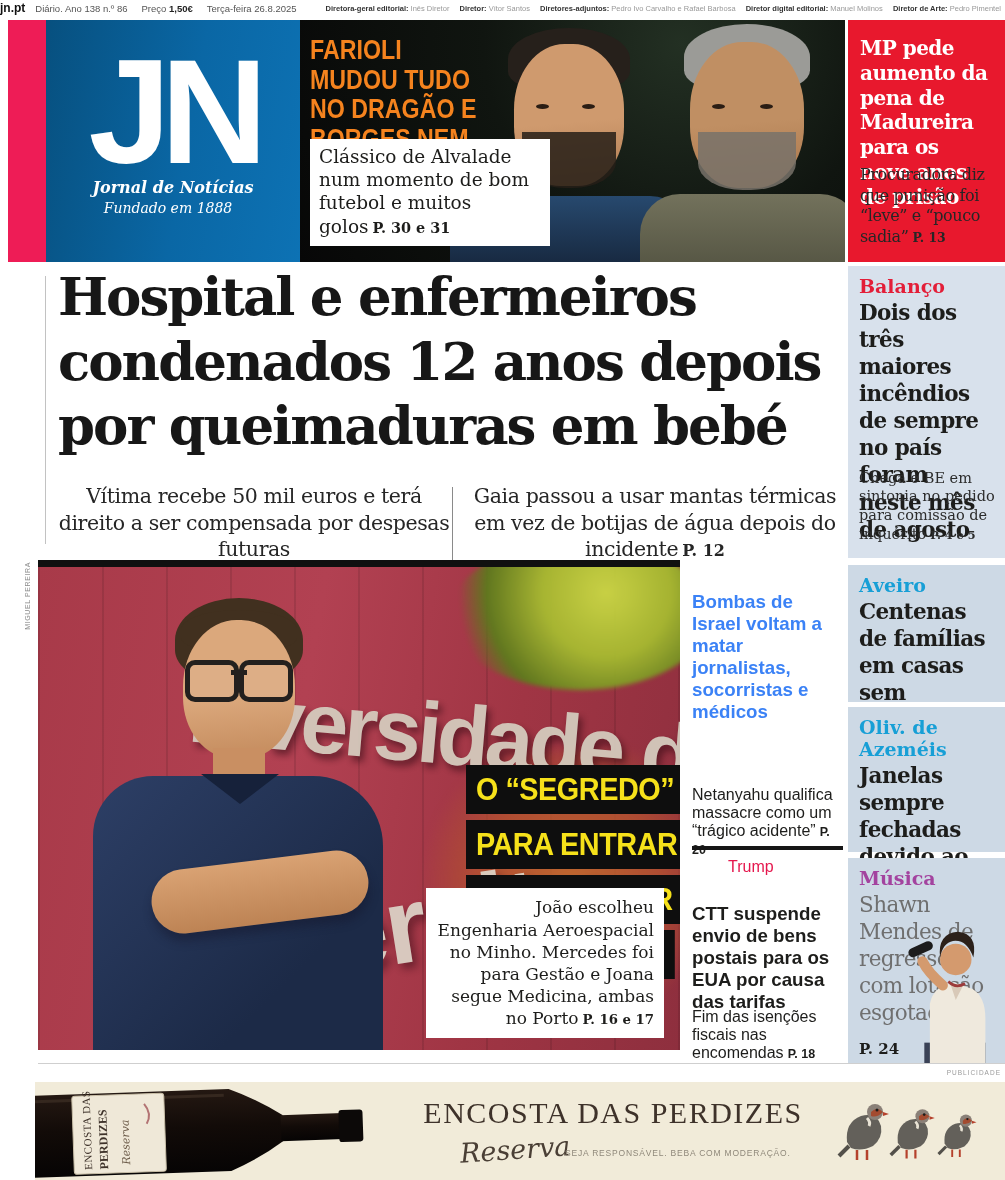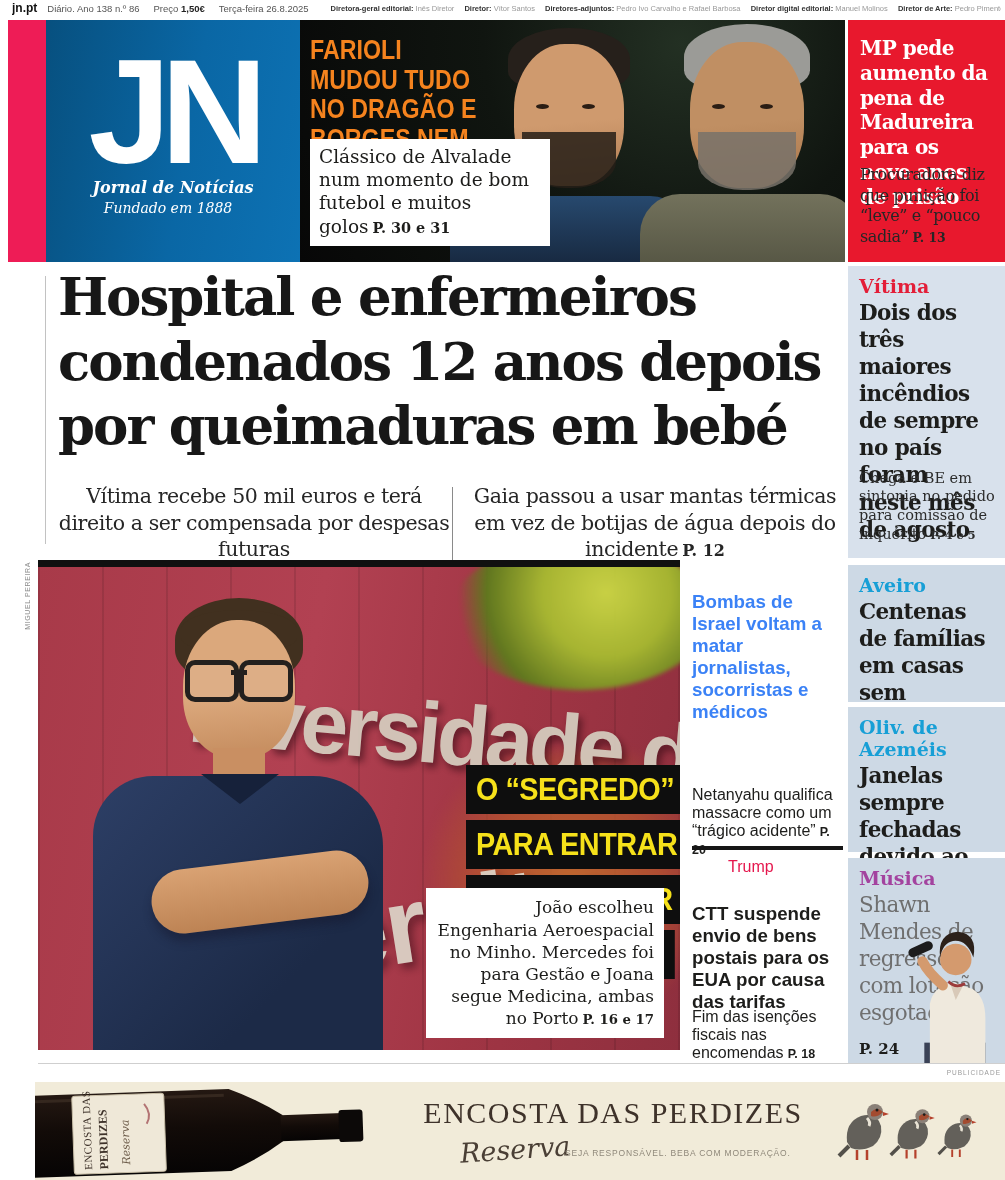--- a/index.html
+++ b/index.html
@@ -1,21 +1,21 @@
 <!DOCTYPE html>
 <html><head>
 <meta charset="utf-8">
 <style>
   html,body{margin:0;padding:0;background:#fff;}
   .page{position:relative;width:1005px;height:1180px;background:#fff;overflow:hidden;
         font-family:"Liberation Sans",sans-serif;color:#1d1d1b;}
   .pref{font-weight:bold;font-size:0.78em;margin-left:4px;letter-spacing:0;}
 
   
-  .masthead{position:absolute;top:0;left:12px;right:4px;height:16px;display:flex;align-items:center;
+  .masthead{position:absolute;top:0;left:0;right:4px;height:16px;display:flex;align-items:center;
             font-size:9.5px;color:#555;white-space:nowrap;overflow:hidden;}
   .masthead .site{font-weight:bold;color:#111;font-size:12px;margin-right:10px;}
   .masthead .seg{margin-right:14px;}
   .masthead b{color:#222;}
   .staffline{margin-left:auto;font-size:7.5px;color:#999;}
   .staffline b{color:#333;margin-left:8px;}
 
   
   .pink-stripe{position:absolute;left:8px;top:20px;width:38px;height:242px;background:#ee1c56;}
   .logo-box{position:absolute;left:46px;top:20px;width:254px;height:242px;
@@ -196,21 +196,21 @@
   <h1 class="lead-h1">Hospital e enfermeiros condenados 12 anos depois por queimaduras em bebé</h1>
   <div class="decks">
     <p class="deck deck-1" style="margin:0">Vítima recebe 50 mil euros e terá direito a ser compensada por despesas futuras</p>
     <div class="deck-div"></div>
     <p class="deck deck-2" style="margin:0">
       <span>Gaia passou a usar mantas térmicas em vez de botijas de água depois do incidente</span><b class="pref">P. 12</b>
     </p>
   </div>
 
   <aside class="rail rail-balanco">
-    <div class="kicker k-red">Vítima</div>
+    <div class="kicker k-red">Balanço</div>
     <h3>Dois dos três maiores incêndios de sempre no país foram neste mês de agosto</h3>
     <p class="deckline" style="margin:0">
       <span>Chega e BE em sintonia no pedido para comissão de inquérito</span><b class="pref">P. 4 e 5</b>
     </p>
   </aside>
 
   <div class="photo-credit">MIGUEL PEREIRA</div>
   <figure class="main-photo" style="margin:0">
     <div class="seams"></div>
     <div class="foliage"></div>

